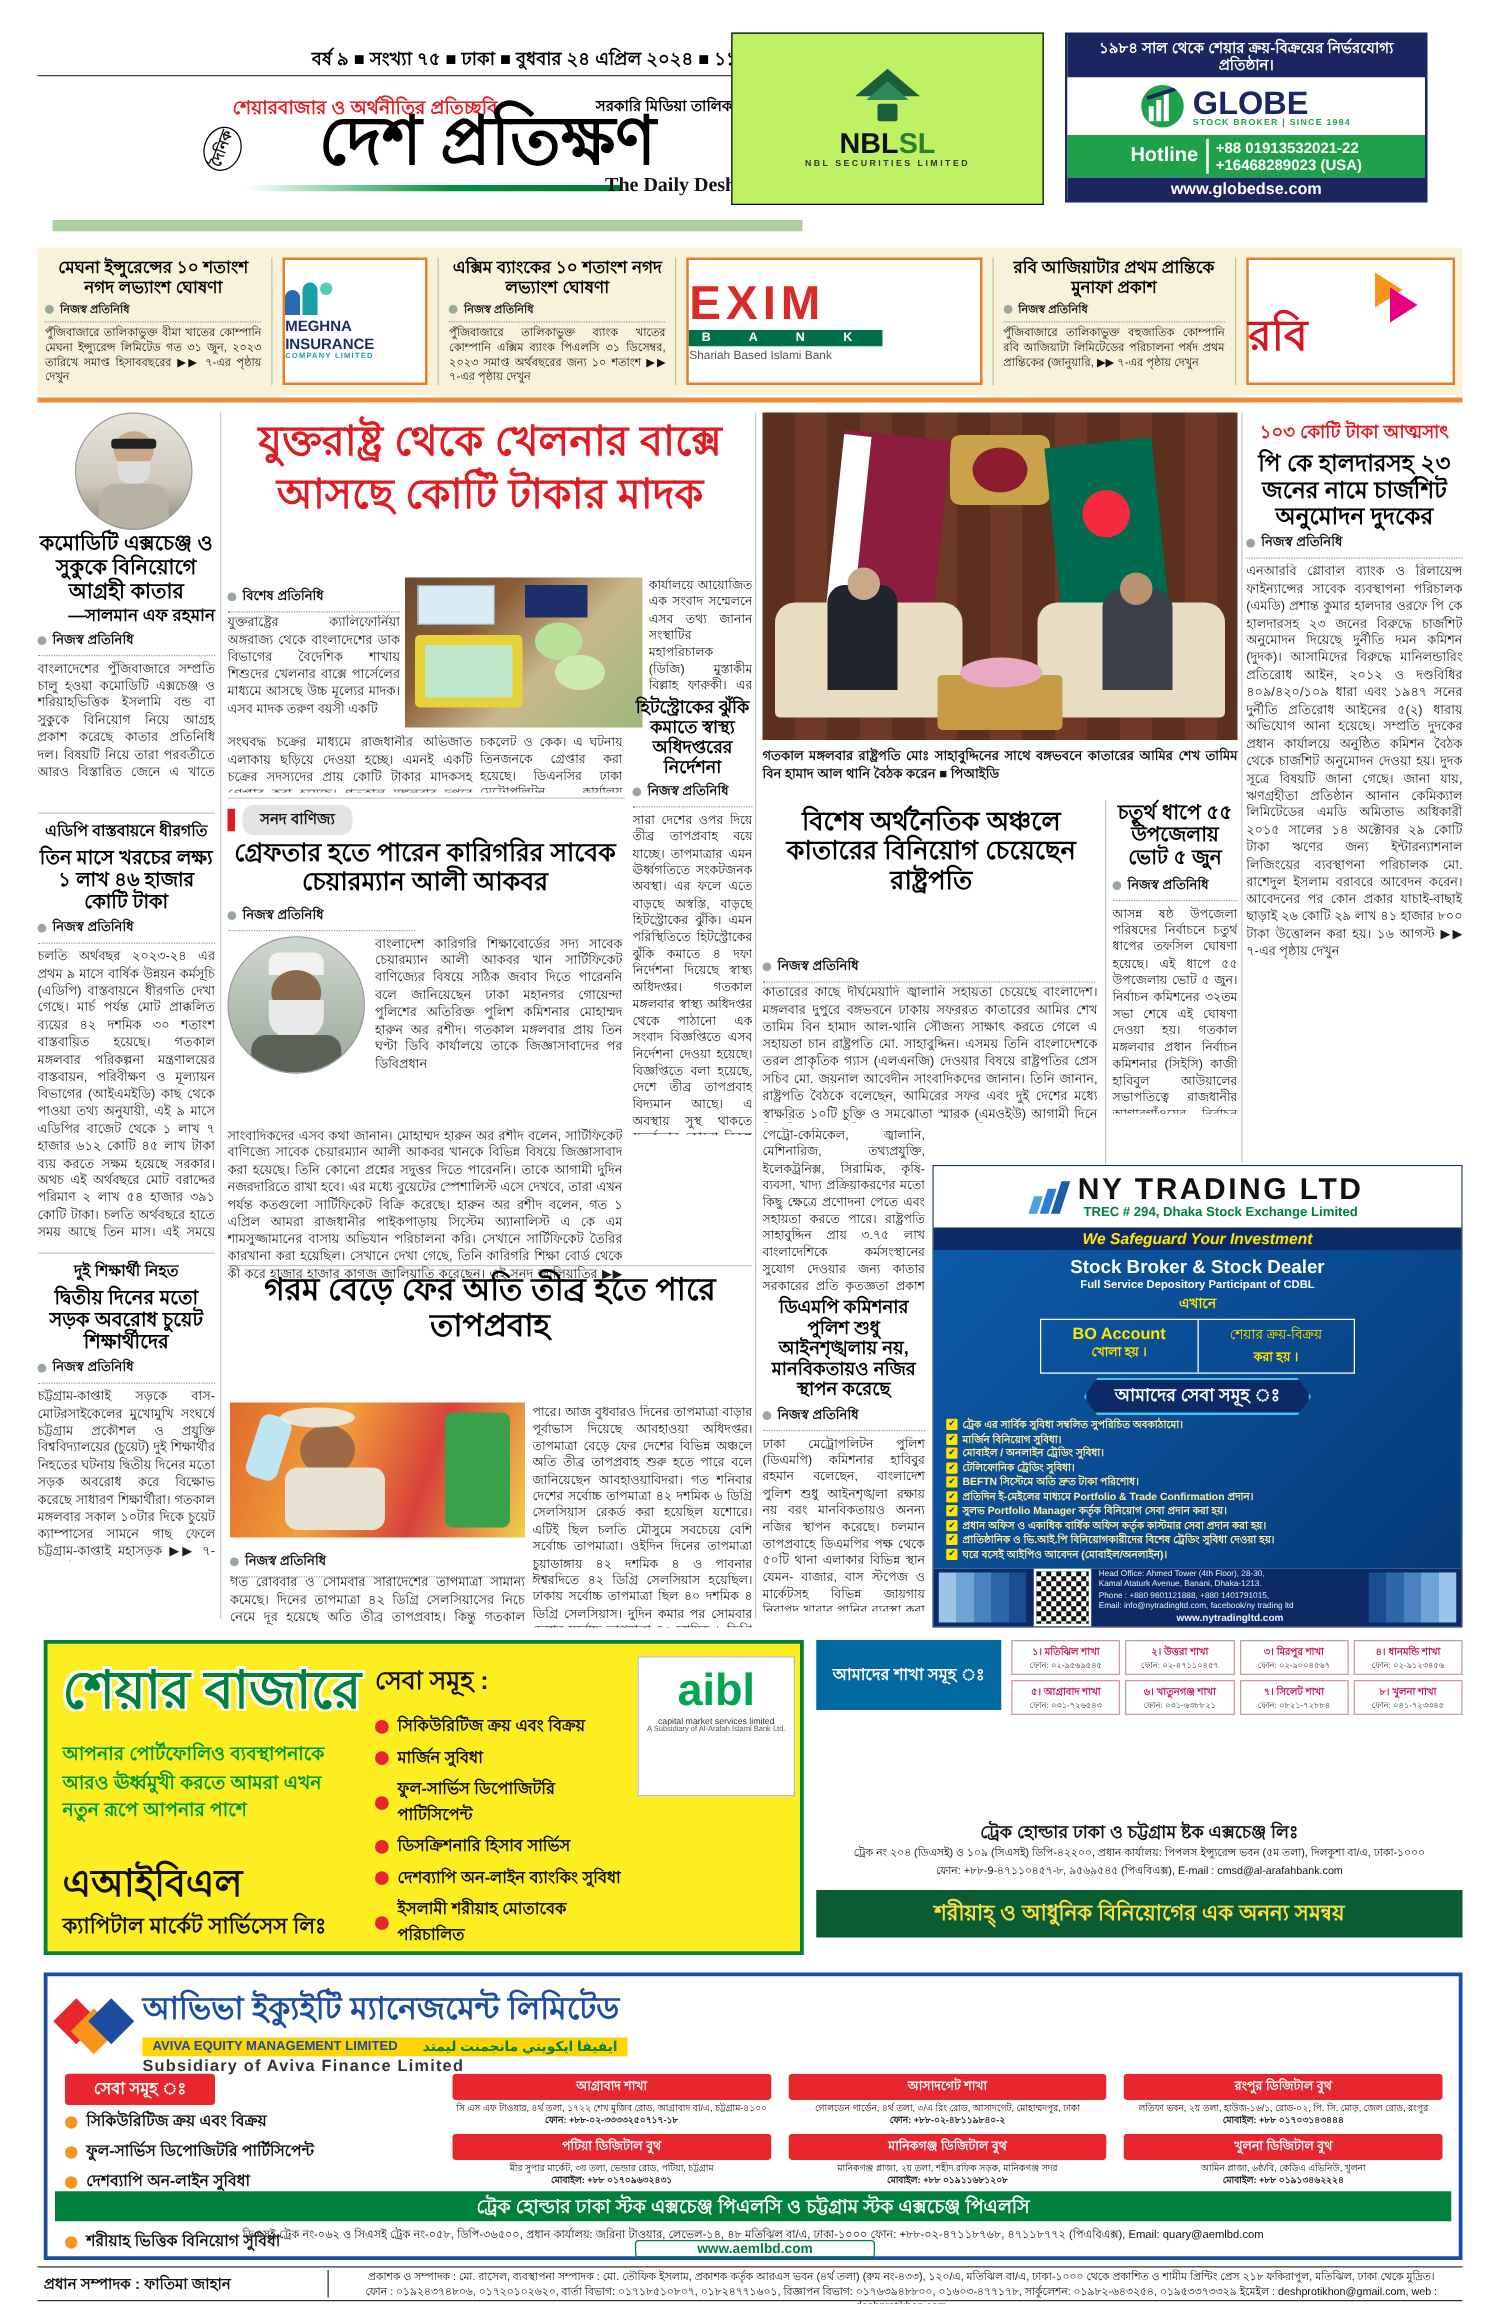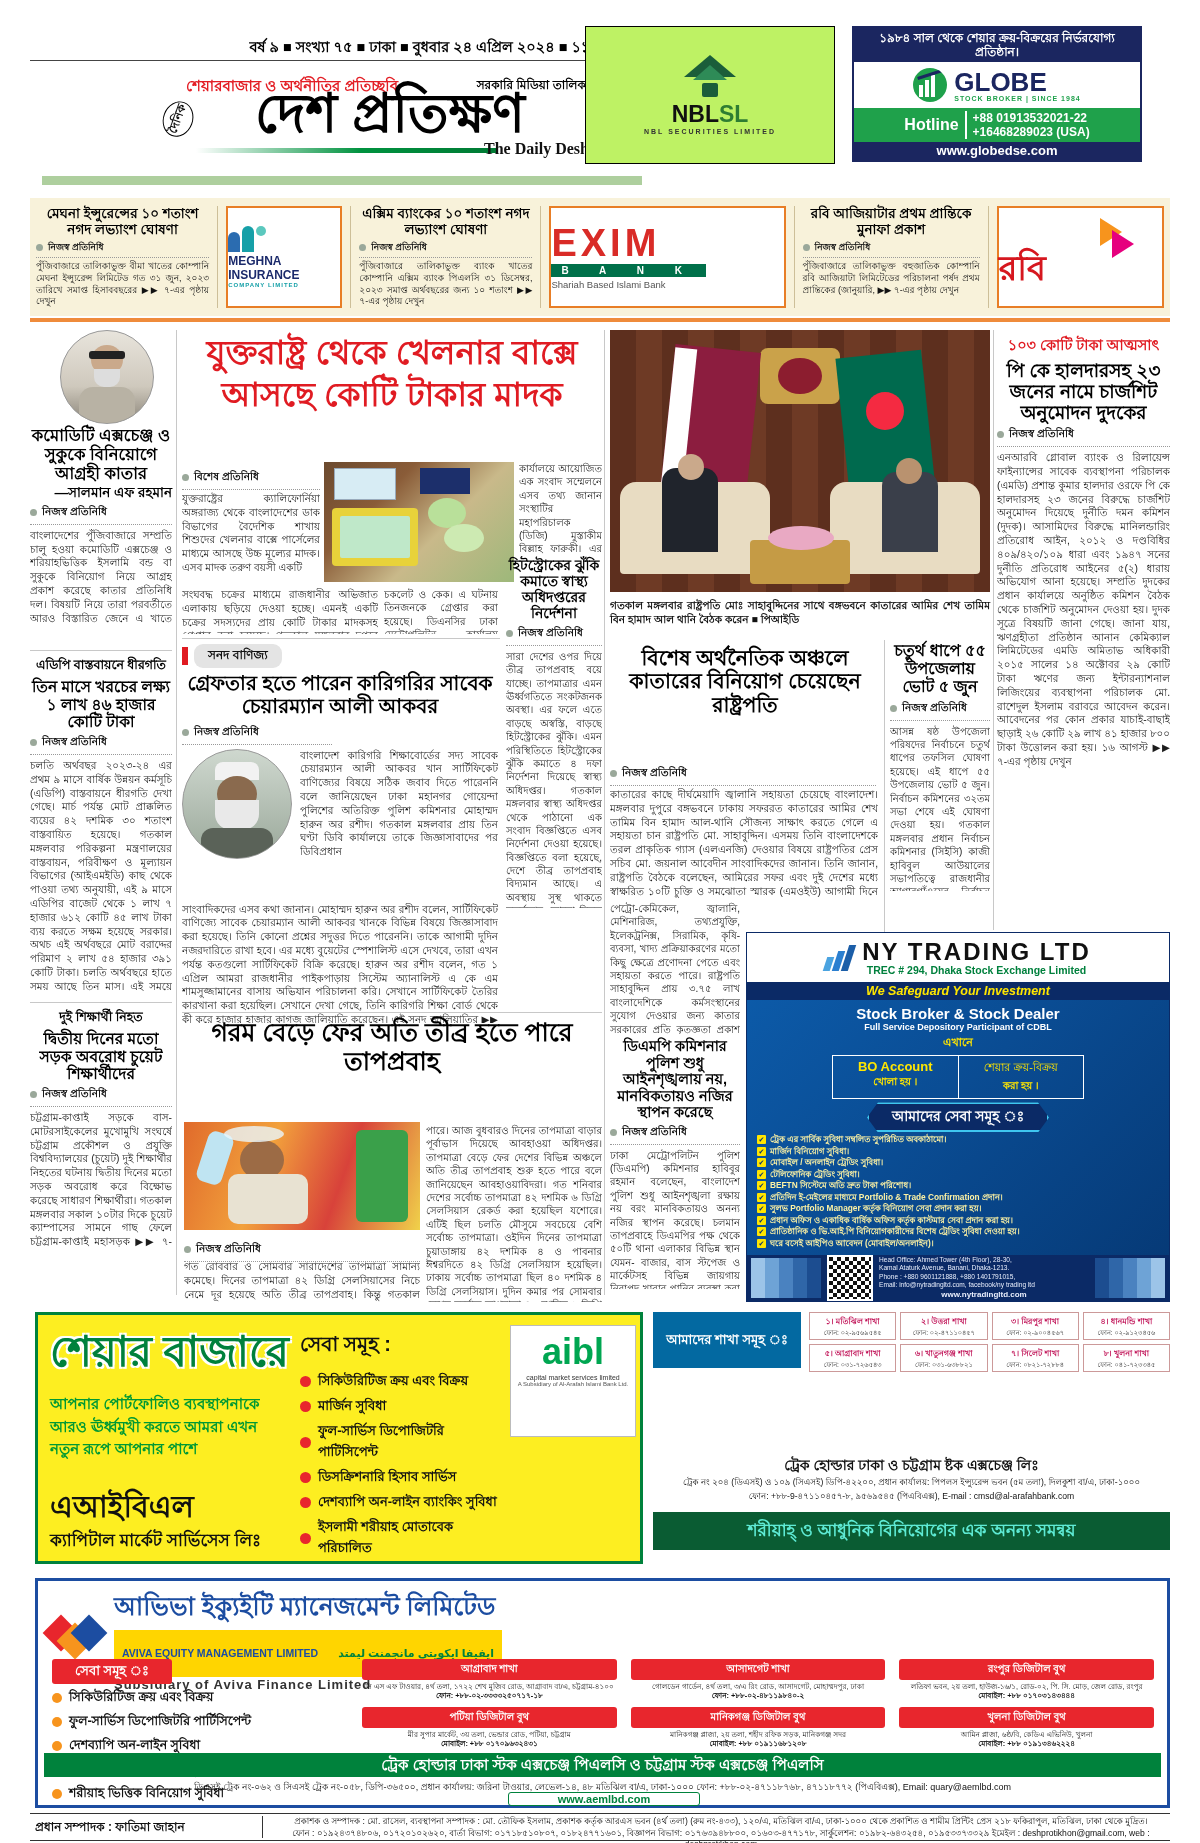--- a/index.html
+++ b/index.html
@@ -473,34 +473,34 @@
           <p>ফোন: ০৮২১-৭২৮৮৪</p>
         </div>
       <div class="branchbox">
           <h6>৮। খুলনা শাখা</h6>
           <p>ফোন: ০৪১-৭২৩৩৪৫</p>
         </div>
     </div>
     <div class="abs" style="left:0;top:142px;width:517px;text-align:center;font-size:14px;font-weight:bold">ট্রেক হোল্ডার ঢাকা ও চট্টগ্রাম ষ্টক এক্সচেঞ্জ লিঃ</div>
     <div class="abs" style="left:0;top:164px;width:517px;text-align:center;font-size:8.6px">ট্রেক নং ২০৪ (ডিএসই) ও ১০৯ (সিএসই) ডিপি-৪২২০০, প্রধান কার্যালয়: পিপলস ইন্স্যুরেন্স ভবন (৫ম তলা), দিলকুশা বা/এ, ঢাকা-১০০০</div>
     <div class="abs" style="left:0;top:178px;width:517px;text-align:center;font-size:8.6px">ফোন: +৮৮-9-৪৭১১০৪৫৭-৮, ৯৫৬৯৫৪৫ (পিএবিএক্স), E-mail : cmsd@al-arafahbank.com</div>
-    <div class="abs" style="left:0;top:200px;width:517px;height:38px;background:#0a5c33;color:#5eead4;font-size:17px;font-weight:bold;display:flex;align-items:center;justify-content:center">শরীয়াহ্ ও আধুনিক বিনিয়োগের এক অনন্য সমন্বয়</div>
+    <div class="abs" style="left:0;top:200px;width:517px;height:38px;background:#0a5c33;color:#fde047;font-size:17px;font-weight:bold;display:flex;align-items:center;justify-content:center">শরীয়াহ্ ও আধুনিক বিনিয়োগের এক অনন্য সমন্বয়</div>
   </div>
 </div>
 
 <div class="abs" style="left:35px;top:1578px;width:1135px;height:230px;border:3px solid #1c4da1;box-sizing:border-box;background:#fff">
   <div class="abs" style="left:10px;top:6px;display:flex;align-items:center;gap:10px">
     <div style="position:relative;width:56px;height:52px">
       <i style="position:absolute;left:0;top:6px;width:26px;height:26px;background:#e8262d;transform:rotate(45deg);display:block"></i>
       <i style="position:absolute;left:14px;top:14px;width:26px;height:26px;background:#f7941d;transform:rotate(45deg);display:block"></i>
       <i style="position:absolute;left:28px;top:6px;width:26px;height:26px;background:#1c4da1;transform:rotate(45deg);display:block"></i>
     </div>
     <div>
       <div style="font-size:25px;font-weight:bold;color:#1c4da1">আভিভা ইক্যুইটি ম্যানেজমেন্ট লিমিটেড</div>
-      <div style="background:#ffd500;display:flex;justify-content:space-between;gap:20px;padding:17px 8px">
+      <div style="background:#ffd500;display:flex;justify-content:space-between;gap:20px;padding:1px 8px">
         <span style="font-size:10.5px;font-weight:bold;color:#1c4da1">AVIVA EQUITY MANAGEMENT LIMITED</span>
         <span style="font-size:11px;font-weight:bold;color:#00823c">ايفيفا ايكويتي مانجمنت ليمتد</span>
       </div>
       <div style="font-size:13px;font-weight:bold;color:#333;letter-spacing:1px">Subsidiary of Aviva Finance Limited</div>
     </div>
   </div>
   <div class="abs" style="left:14px;top:78px;width:290px">
     <div class="pill" style="width:120px;font-size:13px;padding:2px 0;margin-bottom:4px">সেবা সমূহ ঃ</div>
     <div class="avsvc">
         <i></i>

